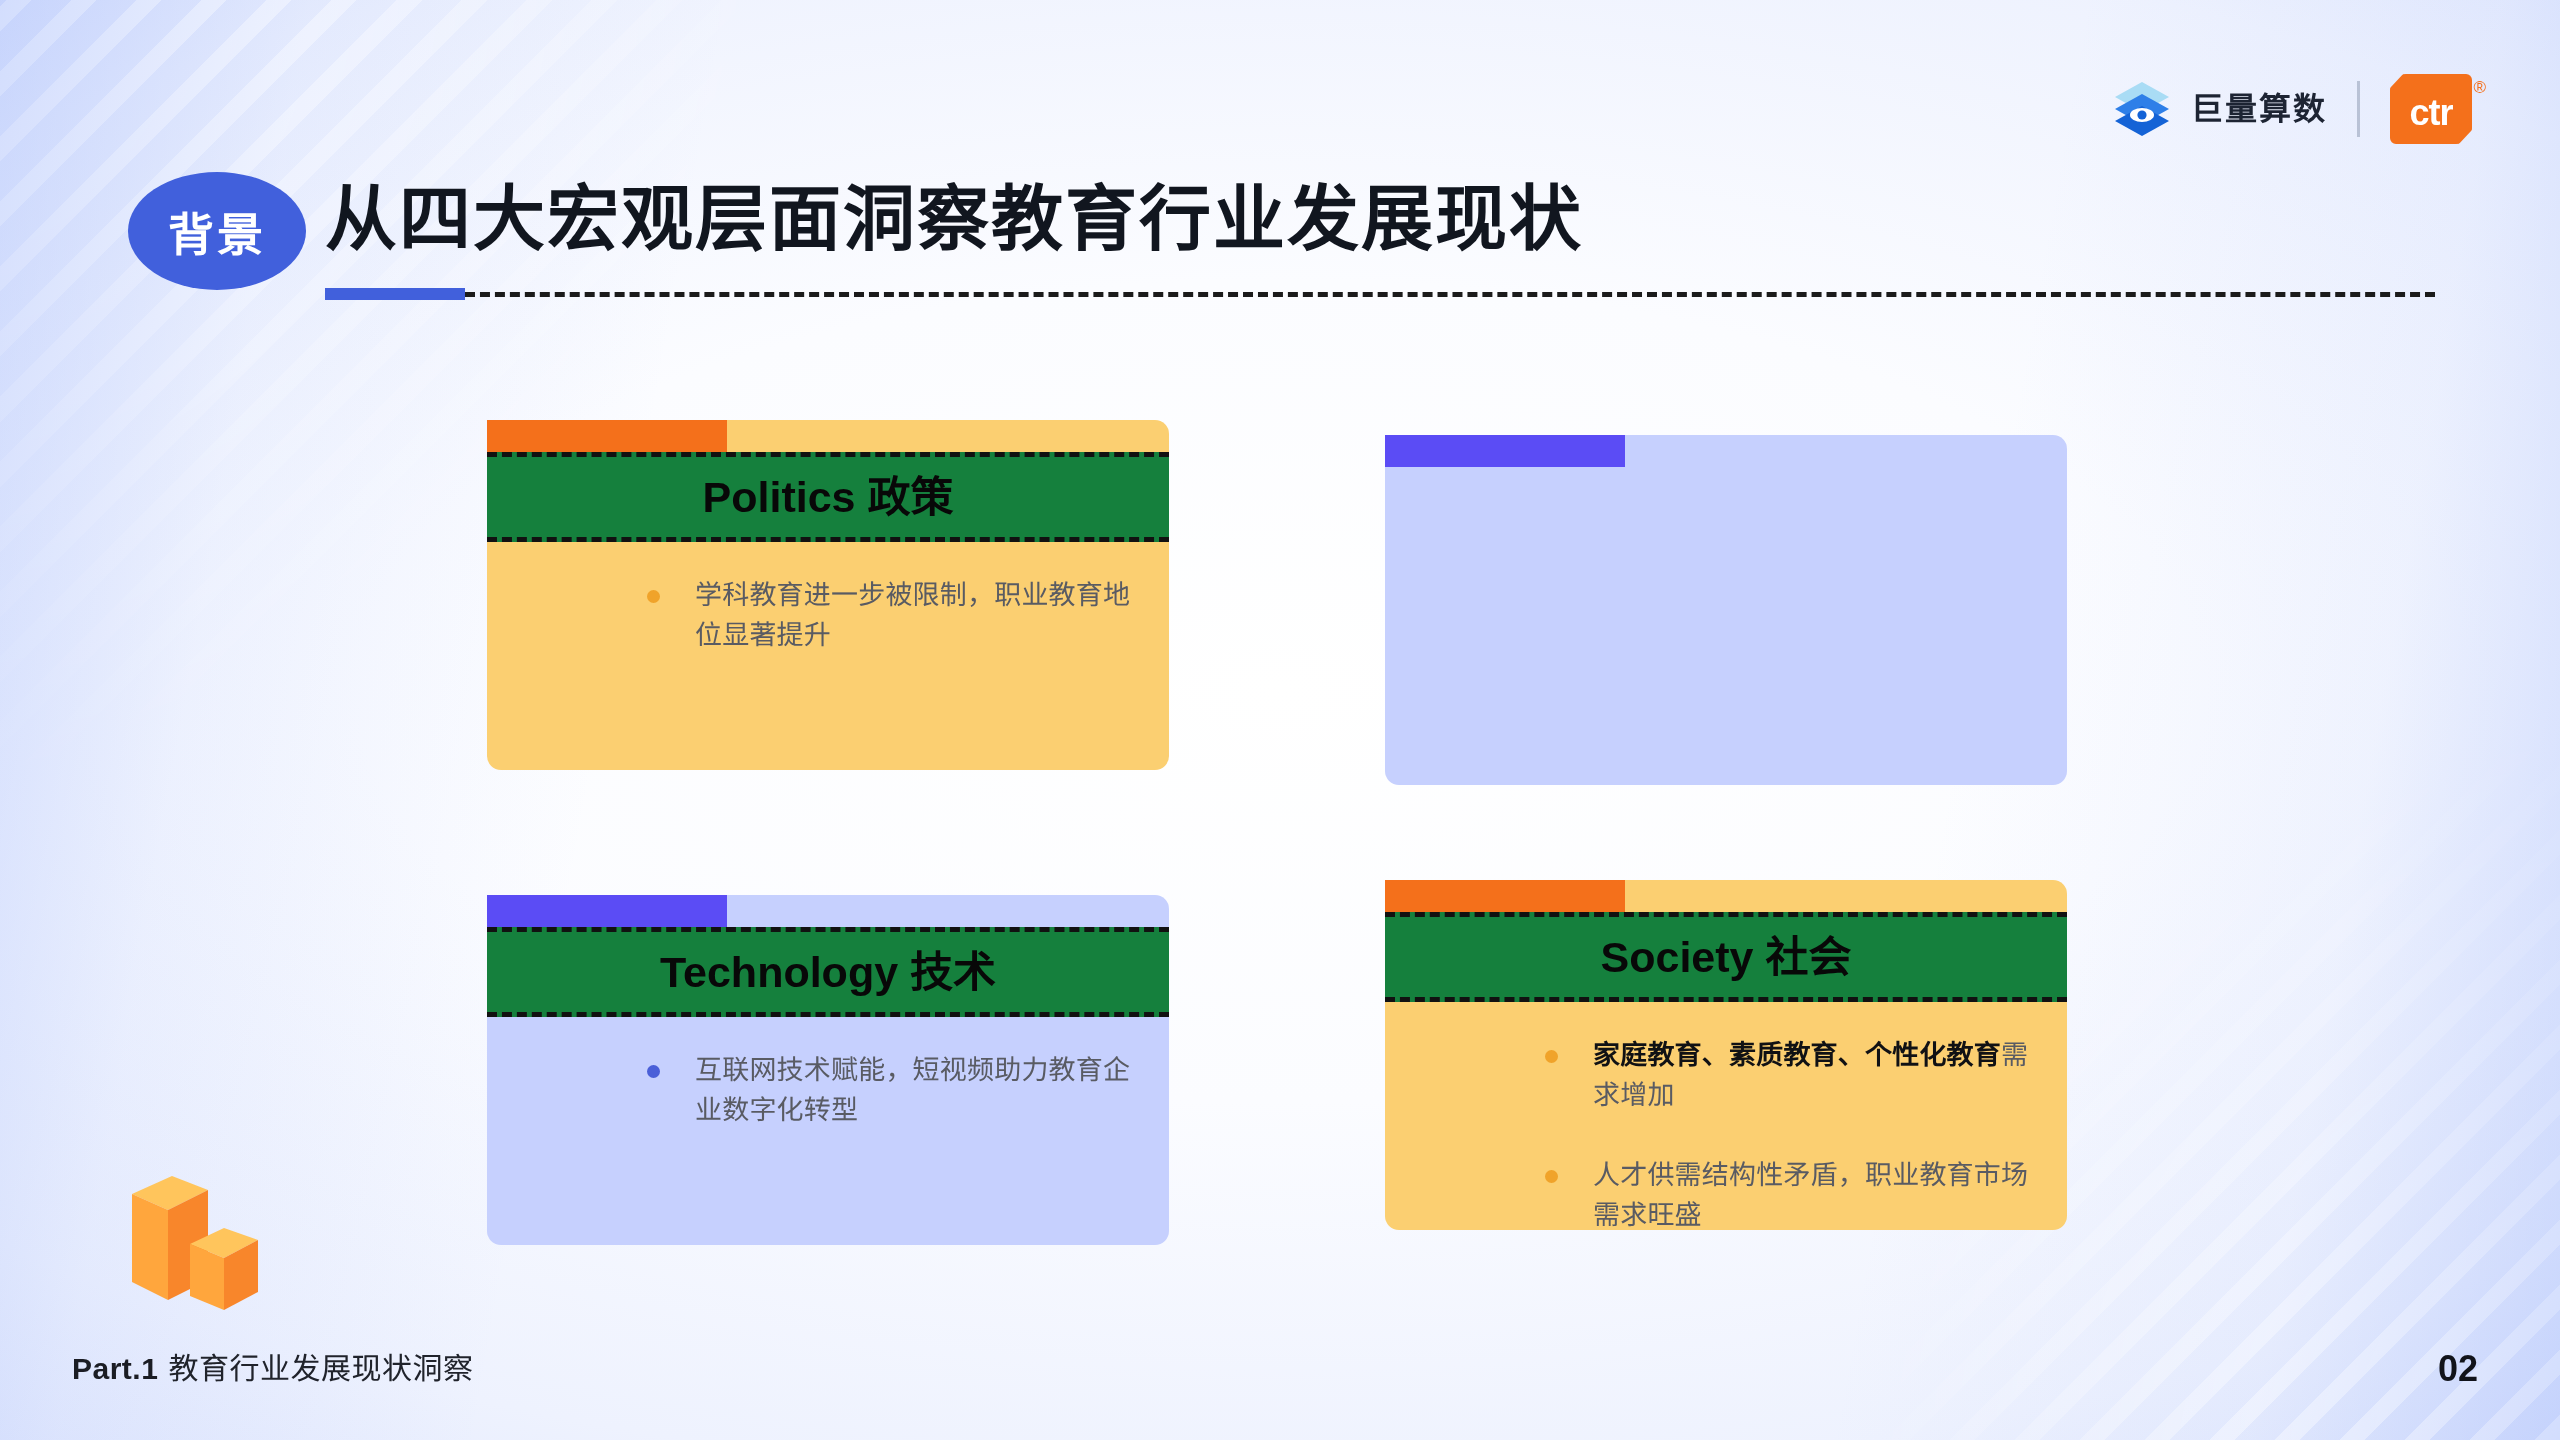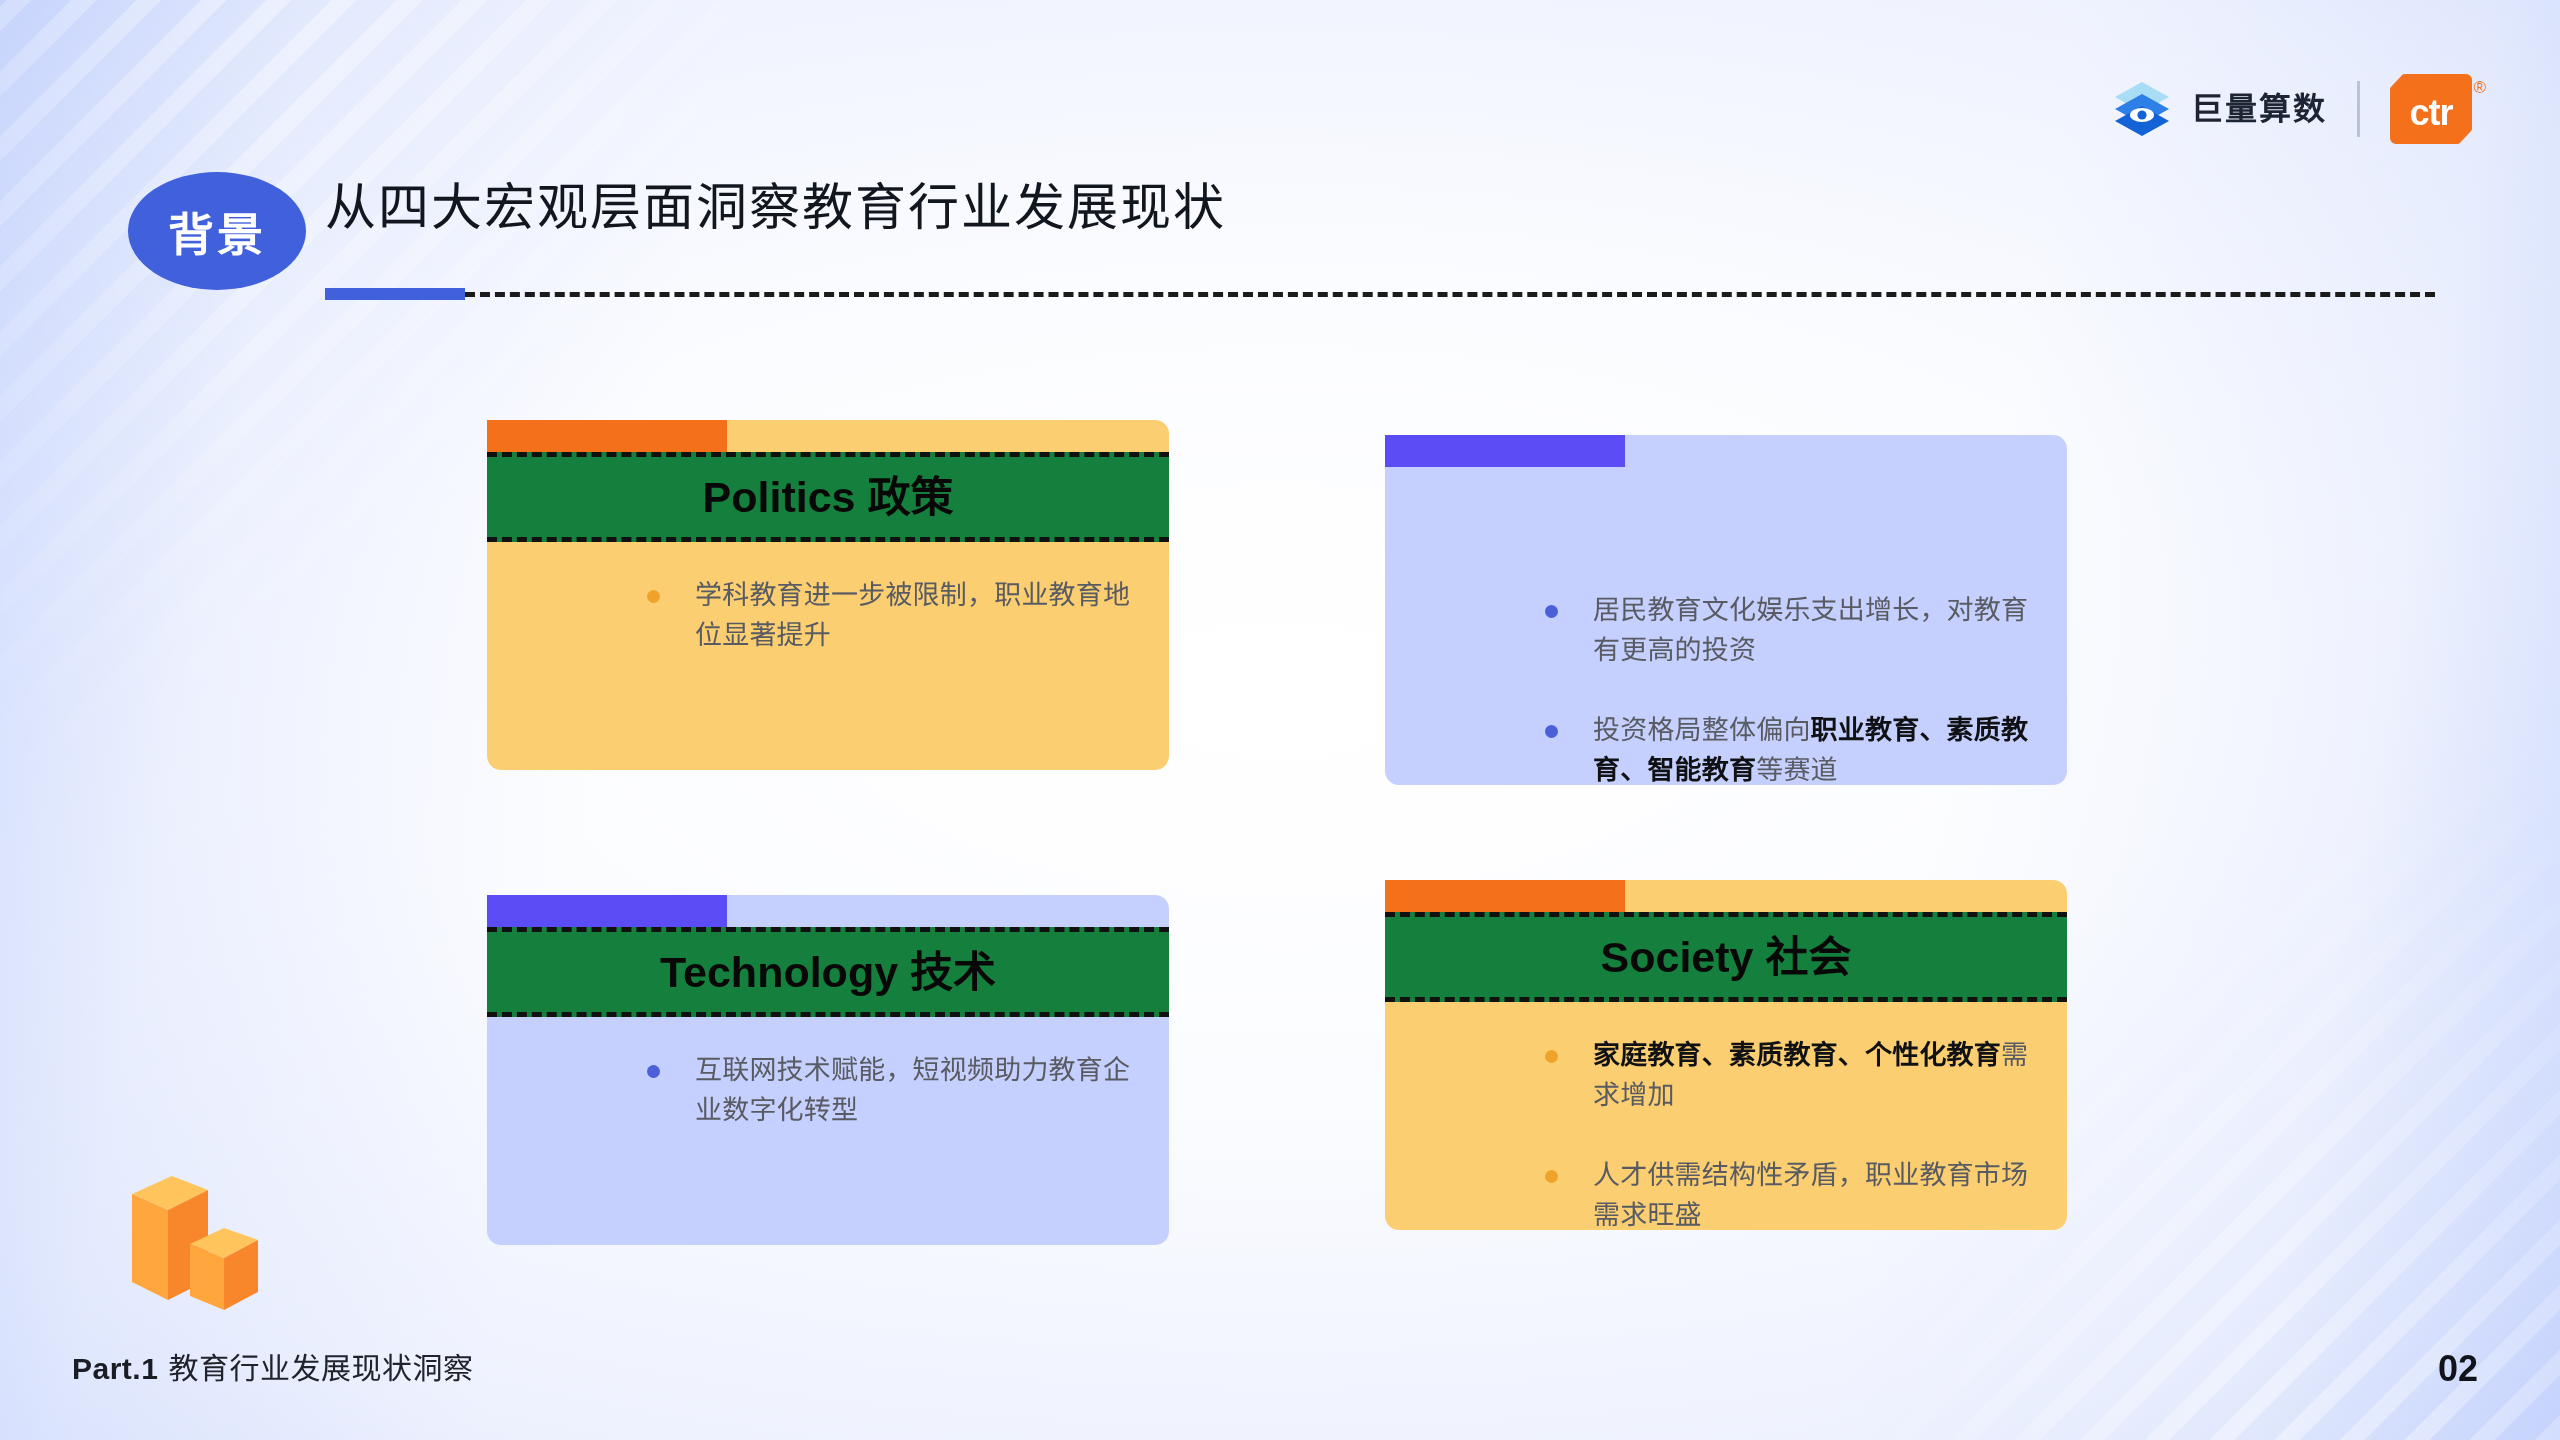--- a/index.html
+++ b/index.html
@@ -54,21 +54,21 @@
   .ctr-tm{position:absolute;top:4px;right:-14px;font-size:17px;color:#F4701B;}
 
   
   .badge{
     position:absolute;left:128px;top:172px;width:178px;height:118px;border-radius:50%;
     background:#4160DC;display:flex;align-items:center;justify-content:center;
   }
   .badge span{color:#fff;font-size:46px;font-weight:700;letter-spacing:3px;}
   .page-title{
     position:absolute;left:325px;top:180px;
-    font-size:51px;font-weight:400;color:#11161f;letter-spacing:2px;line-height:1.1;white-space:nowrap;
+    font-size:72px;font-weight:700;color:#11161f;letter-spacing:2px;line-height:1.1;white-space:nowrap;
   }
   .rule-wrap{position:absolute;left:325px;top:288px;width:2110px;height:12px;}
   .rule-solid{position:absolute;left:0;top:0;width:140px;height:12px;background:#4160DC;}
   .rule-dash{position:absolute;left:140px;top:4px;right:0;height:0;border-top:5px dashed #1b1b1b;}
 
   
   .grid{position:absolute;left:487px;top:390px;width:1580px;height:810px;}
   .card{position:absolute;width:682px;height:380px;}
   .card.c0{left:0;top:0;}
   .card.c1{left:898px;top:15px;}
@@ -165,30 +165,20 @@
         </div>
       </div>
     </div>
 
     <div class="card c1">
       <svg class="deco" width="230" height="330" viewBox="0 0 230 330" style="left:-46px;top:-16px;">
         <path d="M10 6 H190 V78 H92 V124 H176 V190 H92 V250 H194 V318 H10 Z" fill="#5B4CF5"></path>
       </svg>
       <div class="card-body" style="background: rgb(198, 208, 254);">
         <div class="card-tab" style="background: rgb(91, 76, 245);"></div>
-        <div class="bullets">
-          <div class="bullet">
-            <span class="dot" style="background: rgb(74, 95, 216);"></span>
-            <span class="btext">居民教育文化娱乐支出增长，对教育有更高的投资</span>
-          </div>
-          <div class="bullet">
-            <span class="dot" style="background: rgb(74, 95, 216);"></span>
-            <span class="btext">投资格局整体偏向<b>职业教育、素质教育、智能教育</b>等赛道</span>
-          </div>
-        </div>
       </div>
     </div>
 
     <div class="card c2">
       <svg class="deco" width="210" height="350" viewBox="0 0 210 350" style="left:-46px;top:-16px;">
         <path d="M4 6 H206 V76 H140 V332 H68 V76 H4 Z" fill="#5B4CF5"></path>
       </svg>
       <div class="card-body" style="background: rgb(198, 208, 254);">
         <div class="card-tab" style="background: rgb(91, 76, 245);"></div>
         <div class="title-band">

